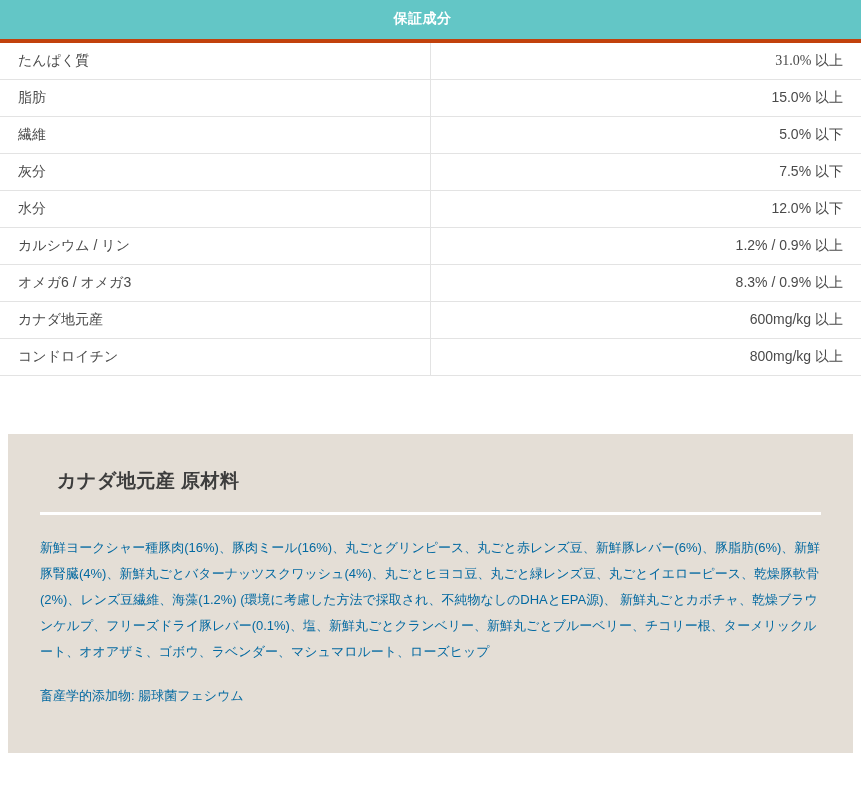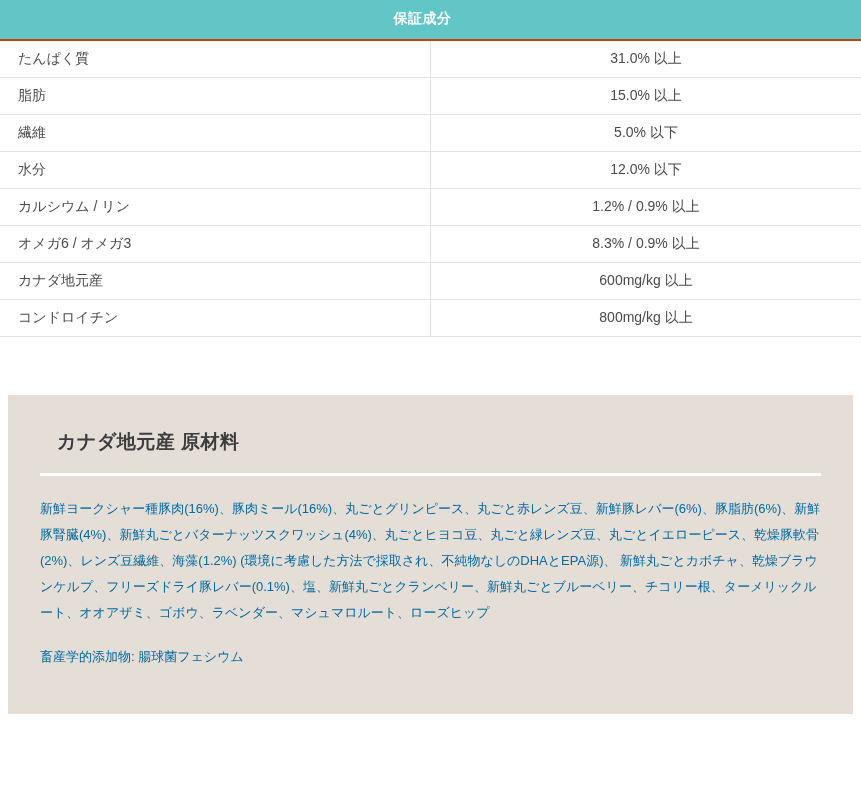--- a/index.html
+++ b/index.html
@@ -38,29 +38,30 @@
   }
   .analysis-table td {
     border-bottom: 1px solid #e3e3e3;
     font-size: 14px;
     height: 36px;
     padding: 0 18px;
     vertical-align: middle;
     color: #4a4a4a;
   }
   .analysis-table tr:first-child td {
-    border-top: 2px solid #c2410c;
+    border-top: 4px solid #c2410c;
+    font-family: Liberation Serif, serif;
   }
   .cell-label {
     width: 440px;
     border-right: 1px solid #e3e3e3;
     text-align: left;
   }
   .cell-value {
-    text-align: center;
+    text-align: right;
   }
 
   
   .ingredients-panel {
     margin: 58px 8px 0 8px;
     background: #e4ded6;
     padding: 30px 32px 36px 32px;
     box-sizing: border-box;
     width: 845px;
   }
@@ -106,20 +107,24 @@
       </tr>
       <tr>
         <td class="cell-label">脂肪</td>
         <td class="cell-value">15.0% 以上</td>
       </tr>
       <tr>
         <td class="cell-label">繊維</td>
         <td class="cell-value">5.0% 以下</td>
       </tr>
       <tr>
+        <td class="cell-label">灰分</td>
+        <td class="cell-value">7.5% 以下</td>
+      </tr>
+      <tr>
         <td class="cell-label">水分</td>
         <td class="cell-value">12.0% 以下</td>
       </tr>
       <tr>
         <td class="cell-label">カルシウム / リン</td>
         <td class="cell-value">1.2% / 0.9% 以上</td>
       </tr>
       <tr>
         <td class="cell-label">オメガ6 / オメガ3</td>
         <td class="cell-value">8.3% / 0.9% 以上</td>

